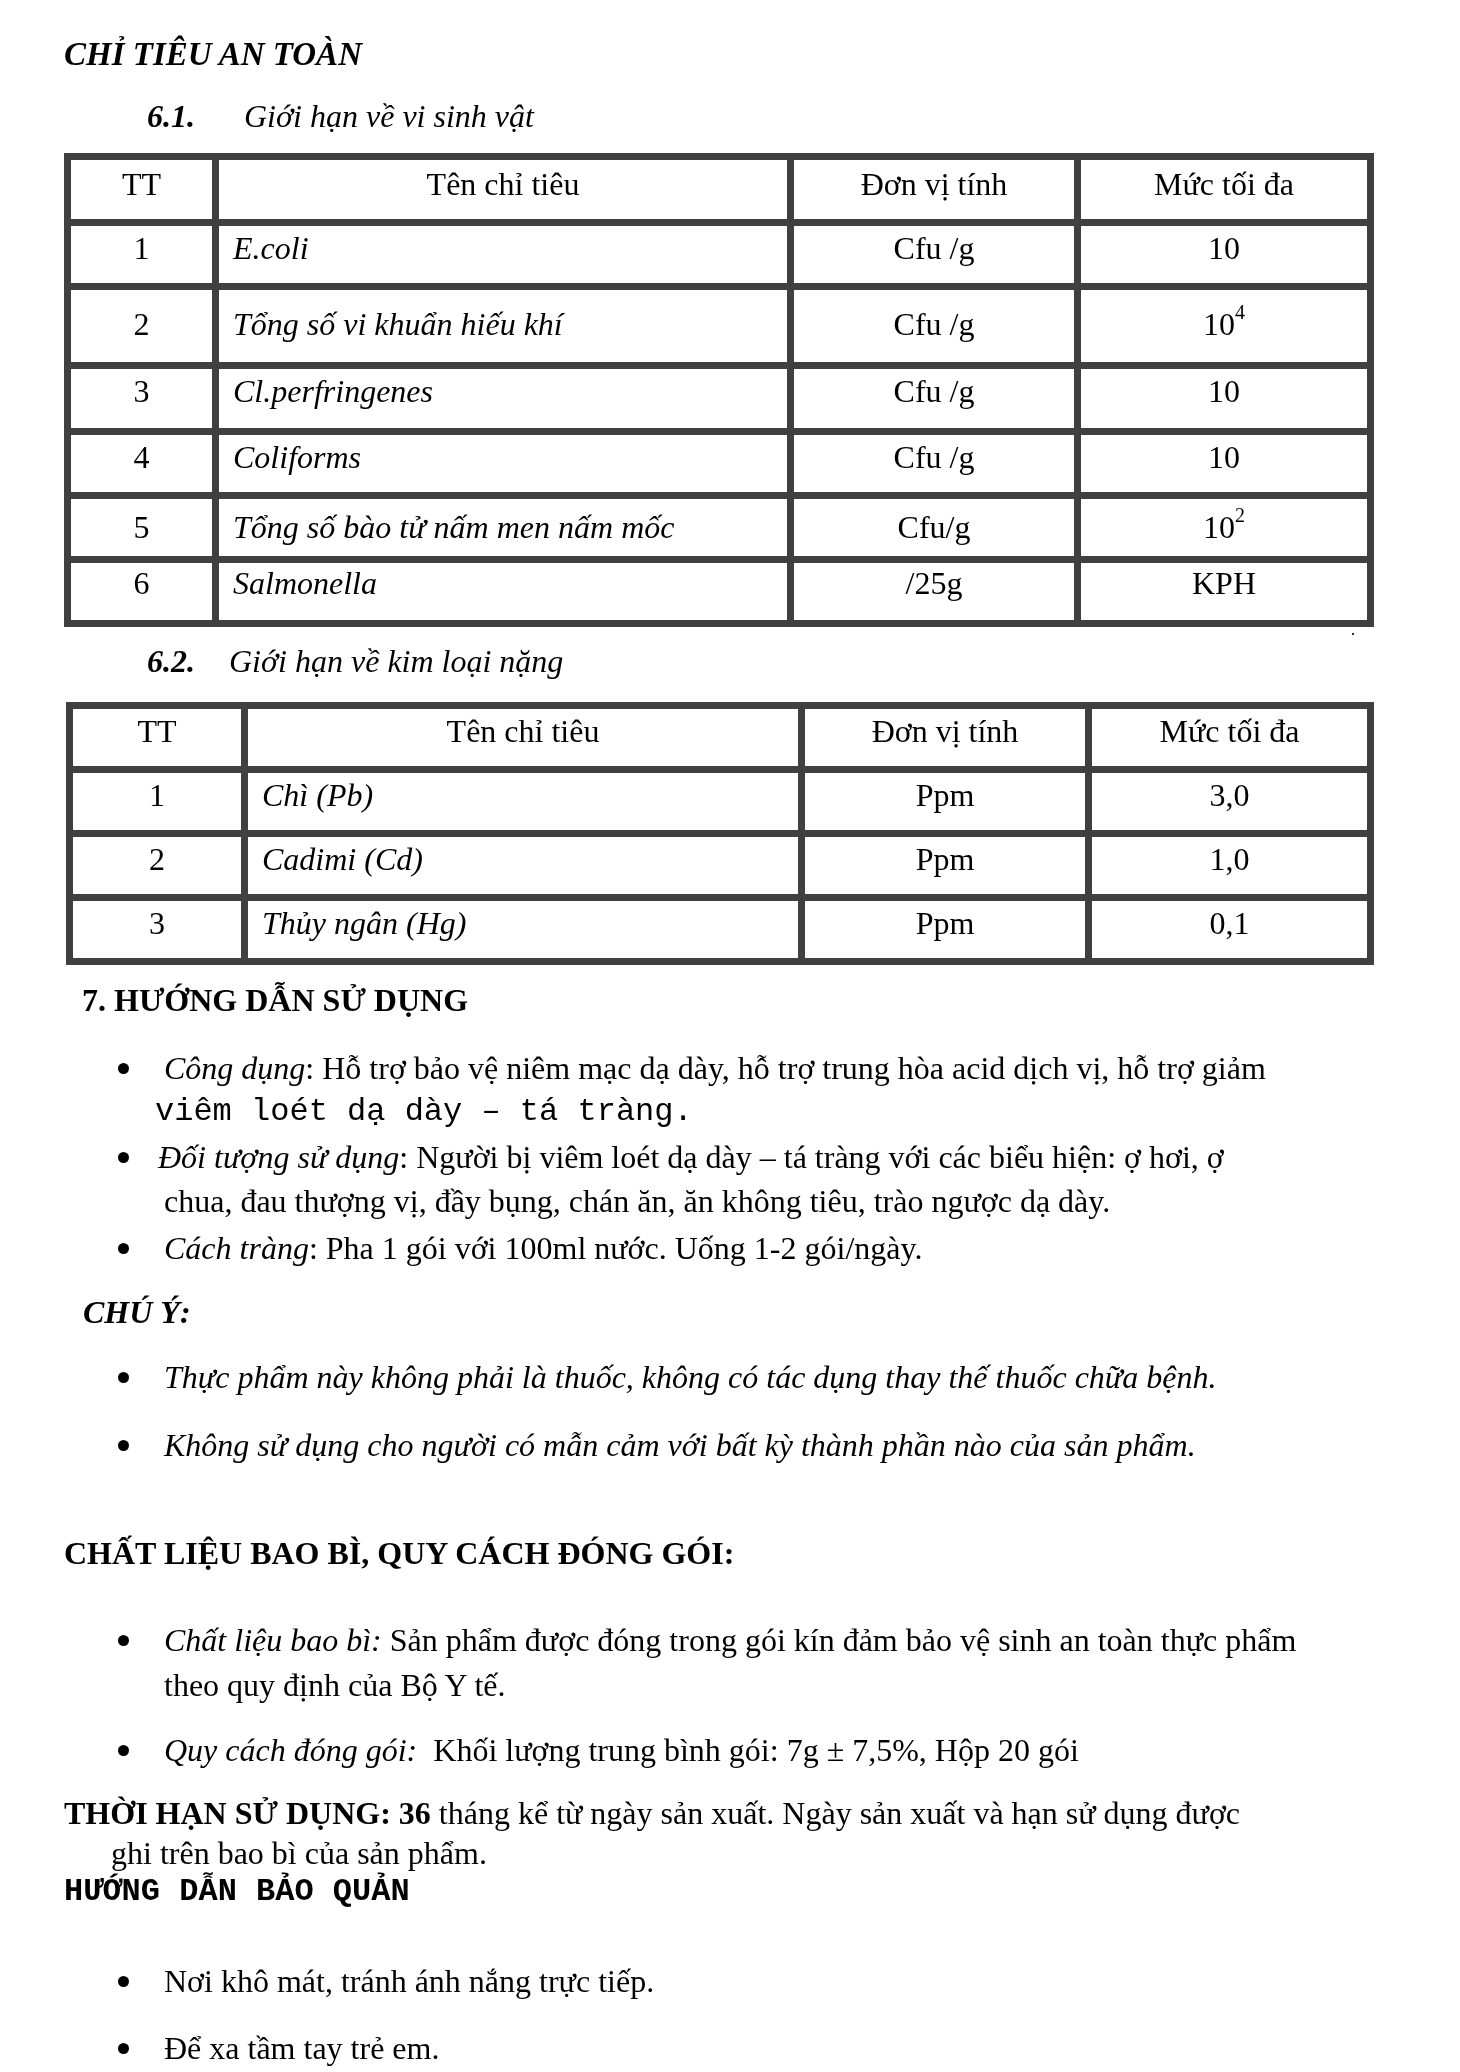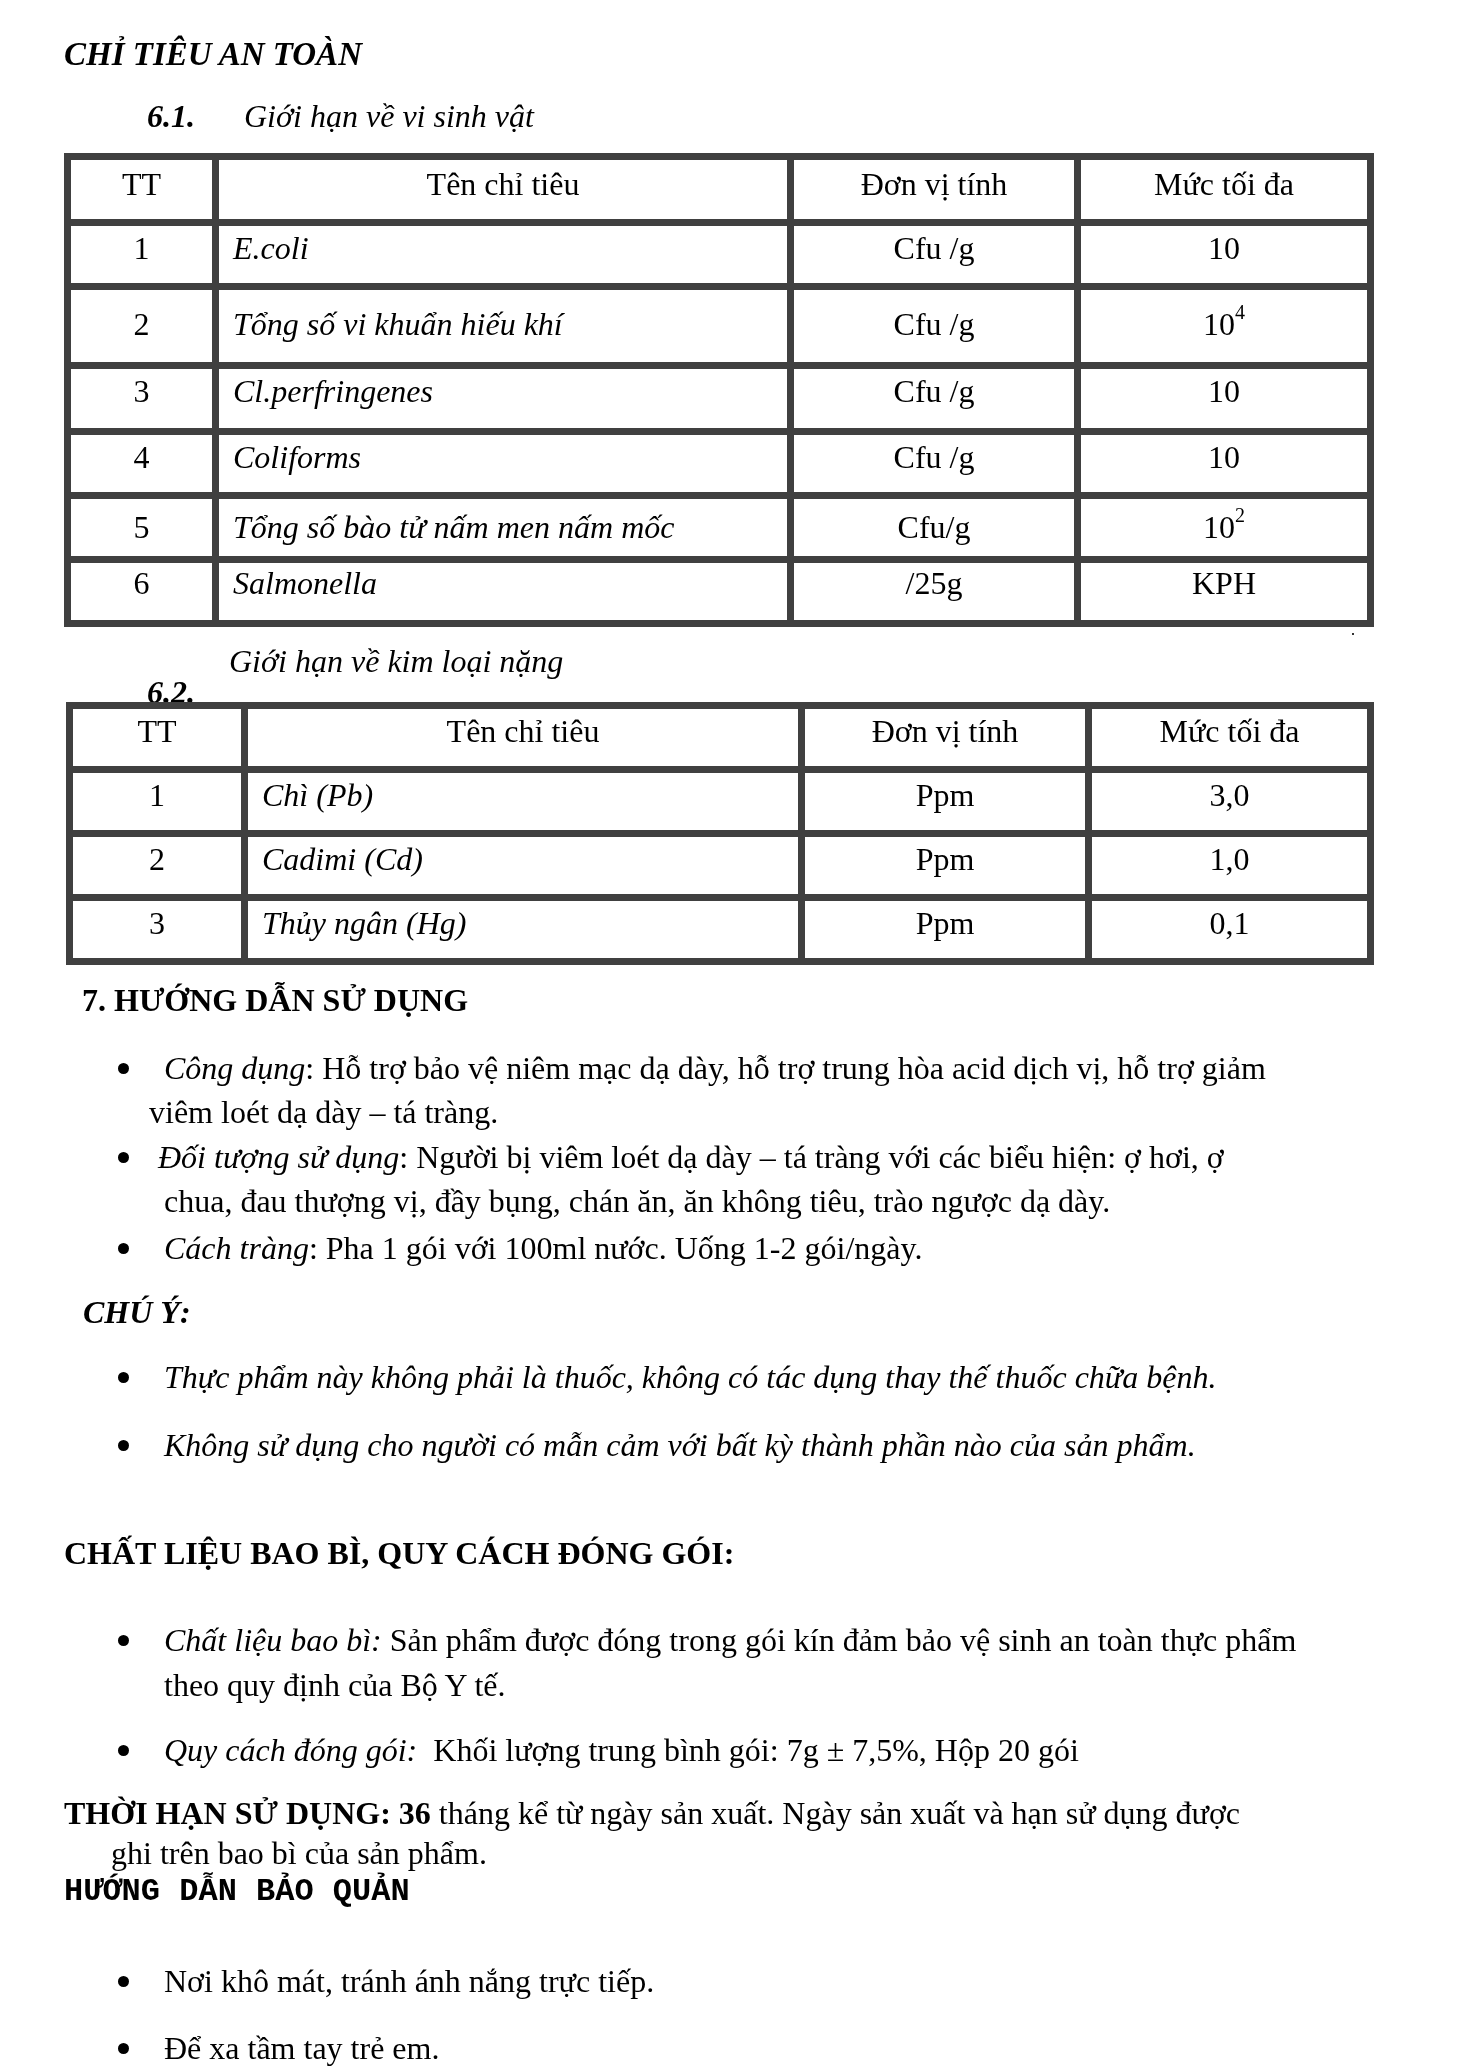--- a/index.html
+++ b/index.html
@@ -71,21 +71,21 @@
   </tr>
   <tr style="height:64px">
     <td class="c" style="padding-top:4px">6</td>
     <td class="l" style="padding-top:4px">Salmonella</td>
     <td class="c" style="padding-top:4px">/25g</td>
     <td class="c" style="padding-top:4px"><span>KPH</span></td>
   </tr>
 </tbody>
   </table>
 
-<div class="abs b i" style="left:147px; top:676px;">6.2.</div>
+<div class="abs b i" style="left:147px; top:645px;">6.2.</div>
 <div class="abs i" style="left:229px; top:645px;">Giới hạn về kim loại nặng</div>
 <div class="stray-dot" style="left:1352px; top:633px;"></div>
 
 <table class="grid" style="left:66px; top:702px; width:1301px;">
   <colgroup>
       <col style="width:175px">
       <col style="width:557px">
       <col style="width:287px">
       <col style="width:282px">
     </colgroup>
@@ -114,21 +114,21 @@
     <td class="c" style="padding-top:6px">Ppm</td>
     <td class="c" style="padding-top:6px">0,1</td>
   </tr>
 </tbody>
   </table>
 
 <div class="abs b" style="left:82px; top:984px;">7.  HƯỚNG DẪN SỬ DỤNG</div>
 
 <div class="bullet" style="left:118px; top:1063px;"></div>
 <div class="abs" style="left:164px; top:1052px;"><span class="i">Công dụng</span><span>:</span><span> Hỗ trợ bảo vệ niêm mạc dạ dày, hỗ trợ trung hòa acid dịch vị, hỗ trợ giảm</span></div>
-<div class="abs" style="left:149px; top:1096px;">viêm loét dạ dày – tá tràng.</div>
+<div class="abs" style="left:155px; top:1096px;font-family:Liberation Mono, monospace;">viêm loét dạ dày – tá tràng.</div>
 
 <div class="bullet" style="left:118px; top:1152px;"></div>
 <div class="abs" style="left:158px; top:1141px;"><span class="i">Đối tượng sử dụng</span><span>:</span><span> Người bị viêm loét dạ dày – tá tràng với các biểu hiện: ợ hơi, ợ</span></div>
 <div class="abs" style="left:164px; top:1185px;">chua, đau thượng vị, đầy bụng, chán ăn, ăn không tiêu, trào ngược dạ dày.</div>
 
 <div class="bullet" style="left:118px; top:1243px;"></div>
 <div class="abs" style="left:164px; top:1232px;"><span class="i">Cách tràng</span><span>:</span><span> Pha 1 gói với 100ml nước. Uống 1-2 gói/ngày.</span></div>
 
 <div class="abs b i" style="left:83px; top:1296px;font-family:Liberation Serif, serif;">CHÚ Ý:</div>
 

